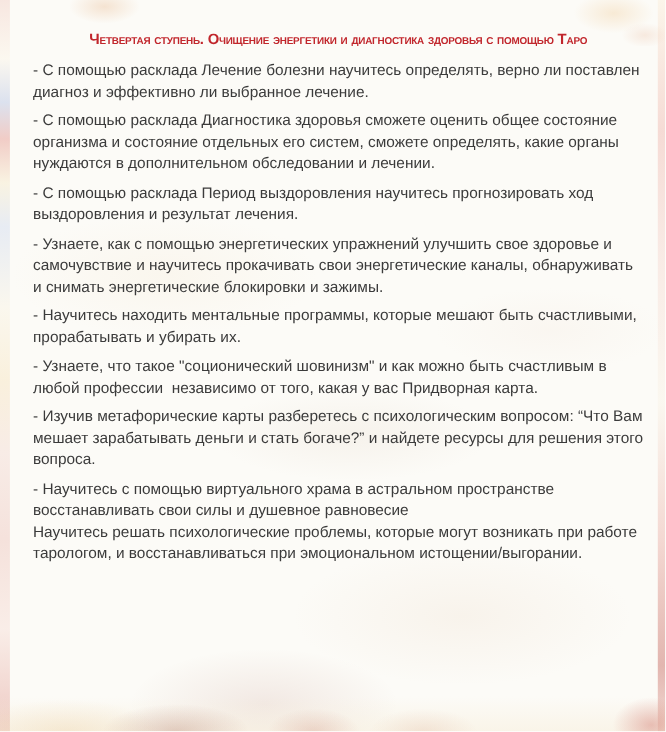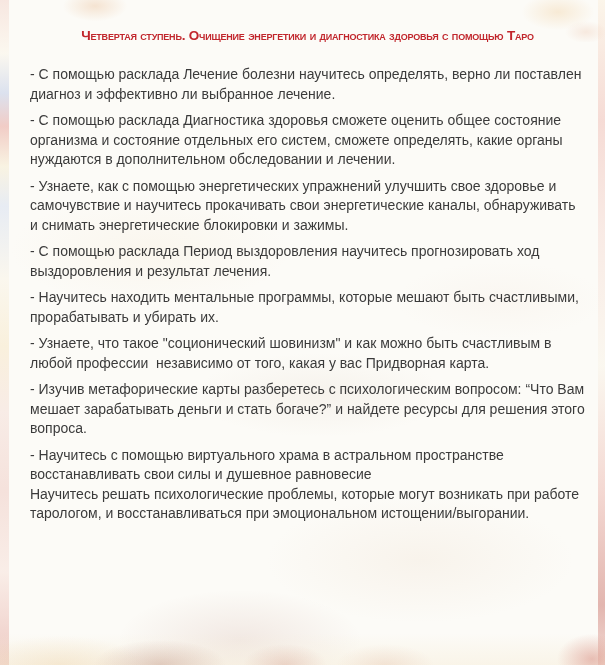--- a/index.html
+++ b/index.html
@@ -73,21 +73,21 @@
     padding: 26px 20px 0 30px;
   }
   .title {
     font-size: 13.5px;
     font-weight: bold;
     font-variant: small-caps;
     letter-spacing: -0.2px;
     line-height: 20px;
     text-align: center;
     color: #c1262c;
-    margin: 0 0 19px 0;
+    margin: 0 0 8px 0;
   }
   .para {
     font-size: 14px;
     line-height: 19.5px;
     color: #3b3b3b;
     margin: 0 0 7px 0;
     white-space: pre-line;
   }
 </style>
 </head>
@@ -98,22 +98,22 @@
   <div class="art art-left"></div>
   <div class="art art-right"></div>
   <div class="art art-top"></div>
   <div class="art art-bottom"></div>
 
   <div class="content">
     <div class="title">Четвертая ступень. Очищение энергетики и диагностика здоровья с помощью Таро</div>
     <div>
         <p class="para">- С помощью расклада Лечение болезни научитесь определять, верно ли поставлен диагноз и эффективно ли выбранное лечение.</p>
         <p class="para">- С помощью расклада Диагностика здоровья сможете оценить общее состояние организма и состояние отдельных его систем, сможете определять, какие органы нуждаются в дополнительном обследовании и лечении.</p>
+        <p class="para">- С помощью расклада Период выздоровления научитесь прогнозировать ход выздоровления и результат лечения.</p>
         <p class="para">- Узнаете, как с помощью энергетических упражнений улучшить свое здоровье и самочувствие и научитесь прокачивать свои энергетические каналы, обнаруживать и снимать энергетические блокировки и зажимы.</p>
-        <p class="para">- С помощью расклада Период выздоровления научитесь прогнозировать ход выздоровления и результат лечения.</p>
         <p class="para">- Научитесь находить ментальные программы, которые мешают быть счастливыми, прорабатывать и убирать их.</p>
         <p class="para">- Узнаете, что такое "соционический шовинизм" и как можно быть счастливым в любой профессии&nbsp; независимо от того, какая у вас Придворная карта.</p>
         <p class="para">- Изучив метафорические карты разберетесь с психологическим вопросом: “Что Вам мешает зарабатывать деньги и стать богаче?” и найдете ресурсы для решения этого вопроса.</p>
         <p class="para">- Научитесь с помощью виртуального храма в астральном пространстве восстанавливать свои силы и душевное равновесие
 Научитесь решать психологические проблемы, которые могут возникать при работе тарологом, и восстанавливаться при эмоциональном истощении/выгорании.</p>
       </div>
   </div>
 </div>
 
 </body></html>

